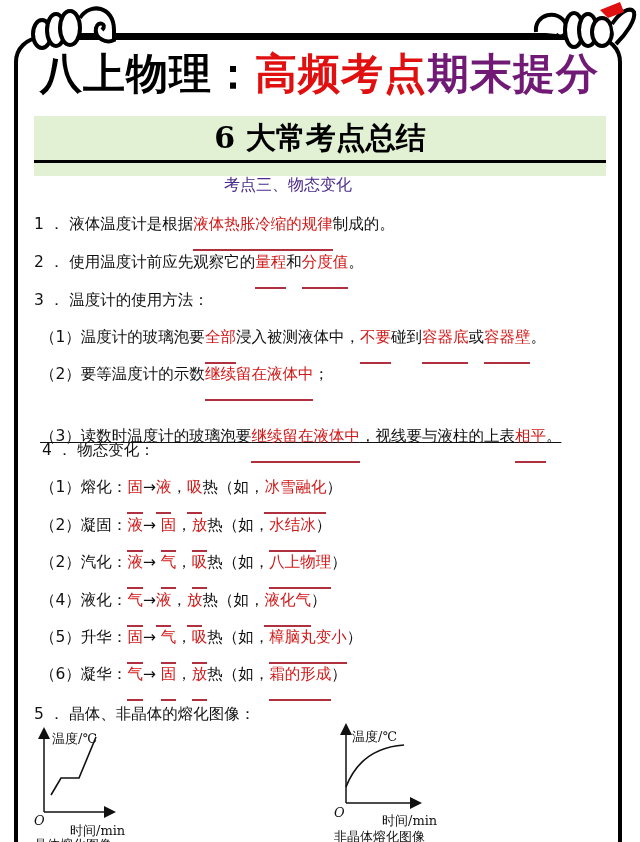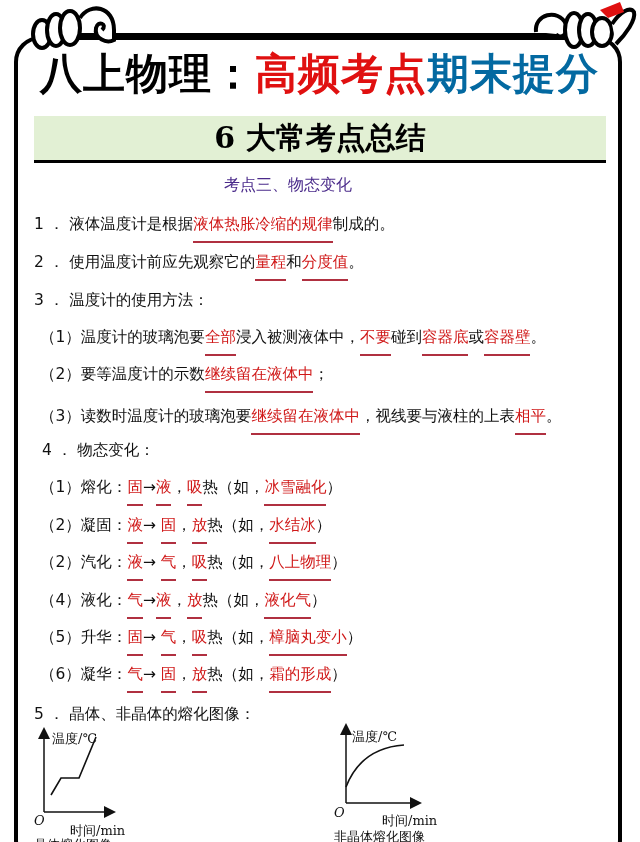--- a/index.html
+++ b/index.html
@@ -22,40 +22,40 @@
   .hand.right { left:530px; }
   .pin { position:absolute; left:598px; top:0; }
   .main-title {
     position:absolute; left:40px; top:44px; width:580px; height:60px;
     font-family: "DejaVu Serif", "Liberation Serif", serif;
     font-weight:bold; font-size:42px; line-height:60px; white-space:nowrap;
     letter-spacing:1px;
   }
   .main-title .t-black { color:#000;margin-top:47px; }
   .main-title .t-red { color:#e01010; }
-  .main-title .t-blue { color:#0369a1; }
+  .main-title .t-blue { color:#701a75; }
   .banner {
-    position:absolute; left:34px; top:116px; width:572px; height:44px;
+    position:absolute; left:34px; top:116px; width:572px; height:60px;
     background:#e2f0d4; text-align:center;
     font-family: "DejaVu Serif", "Liberation Serif", serif;
     font-weight:bold; font-size:30px; line-height:44px; color:#000;
   }
   .banner-rule {
     position:absolute; left:34px; top:160px; width:572px; height:3px; background:#000;
   }
   .section-title {
     position:absolute; left:0; top:172px; width:576px; text-align:center;
     color:#4a2a8a; font-size:16px; line-height:26px;
   }
   .line {
     position:absolute; left:34px; font-size:15.5px; line-height:24px; white-space:nowrap;
   }
   .line.sub { left:40px; }
   .hl {
-    color:#d01818; border-bottom:2px solid #b03040; padding-bottom:8px;
+    color:#d01818; border-bottom:2px solid #b03040; padding-bottom:16px;
   }
   .charts { position:absolute; left:0; top:725px; width:640px; height:120px; }
   .chart { position:absolute; }
   .chart svg { overflow:visible; }
   .chart-label {
     font-family: "DejaVu Serif", "Liberation Serif", serif; font-size:13px; fill:#111;
   }
 </style>
 </head>
 <body>
@@ -92,21 +92,21 @@
 <div class="banner-rule"></div>
 
 <div class="section-title">考点三、物态变化</div>
 
 <div id="content">
     <div class="line" style="top: 212px;"><span>1 ． 液体温度计是根据</span><span class="hl">液体热胀冷缩的规律</span><span>制成的。</span></div>
     <div class="line" style="top: 250px;"><span>2 ． 使用温度计前应先观察它的</span><span class="hl">量程</span><span>和</span><span class="hl">分度值</span><span>。</span></div>
     <div class="line" style="top: 288px;"><span>3 ． 温度计的使用方法：</span></div>
     <div class="line sub" style="top: 325px;"><span>（1）温度计的玻璃泡要</span><span class="hl">全部</span><span>浸入被测液体中，</span><span class="hl">不要</span><span>碰到</span><span class="hl">容器底</span><span>或</span><span class="hl">容器壁</span><span>。</span></div>
     <div class="line sub" style="top: 362px;"><span>（2）要等温度计的示数</span><span class="hl">继续留在液体中</span><span>；</span></div>
-    <div class="line sub" style="top: 404px;"><span>（3）读数时温度计的玻璃泡要</span><span class="hl">继续留在液体中</span><span>，视线要与液柱的上表</span><span class="hl">相平</span><span>。</span></div>
+    <div class="line sub" style="top: 424px; text-decoration: underline;"><span>（3）读数时温度计的玻璃泡要</span><span class="hl">继续留在液体中</span><span>，视线要与液柱的上表</span><span class="hl">相平</span><span>。</span></div>
     <div class="line" style="top: 438px; margin-left: 8px;"><span>4 ． 物态变化：</span></div>
     <div class="line sub" style="top: 475px;"><span>（1）熔化：</span><span class="hl">固</span><span>→</span><span class="hl">液</span><span>，</span><span class="hl">吸</span><span>热（如，</span><span class="hl">冰雪融化</span><span>）</span></div>
     <div class="line sub" style="top: 513px;"><span>（2）凝固：</span><span class="hl">液</span><span>→ </span><span class="hl"> 固</span><span>，</span><span class="hl">放</span><span>热（如，</span><span class="hl">水结冰</span><span>）</span></div>
     <div class="line sub" style="top: 550px;"><span>（2）汽化：</span><span class="hl">液</span><span>→ </span><span class="hl"> 气</span><span>，</span><span class="hl">吸</span><span>热（如，</span><span class="hl">八上物理</span><span>）</span></div>
     <div class="line sub" style="top: 588px;"><span>（4）液化：</span><span class="hl">气</span><span>→</span><span class="hl">液</span><span>，</span><span class="hl">放</span><span>热（如，</span><span class="hl">液化气</span><span>）</span></div>
     <div class="line sub" style="top: 625px;"><span>（5）升华：</span><span class="hl">固</span><span>→ </span><span class="hl"> 气</span><span>，</span><span class="hl">吸</span><span>热（如，</span><span class="hl">樟脑丸变小</span><span>）</span></div>
     <div class="line sub" style="top: 662px;"><span>（6）凝华：</span><span class="hl">气</span><span>→ </span><span class="hl"> 固</span><span>，</span><span class="hl">放</span><span>热（如，</span><span class="hl">霜的形成</span><span>）</span></div>
     <div class="line" style="top: 702px;"><span>5 ． 晶体、非晶体的熔化图像：</span></div>
   </div>
 

